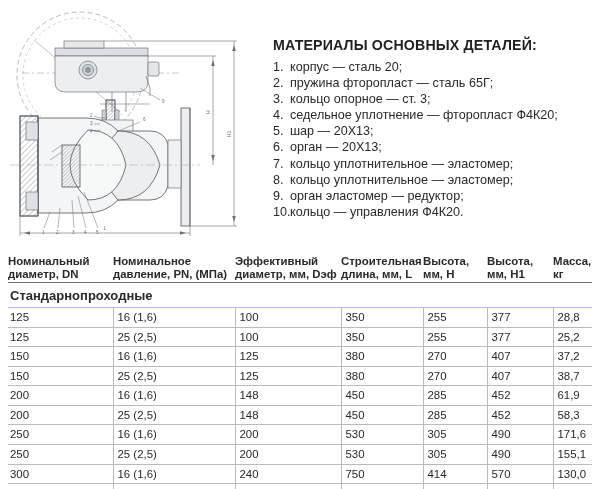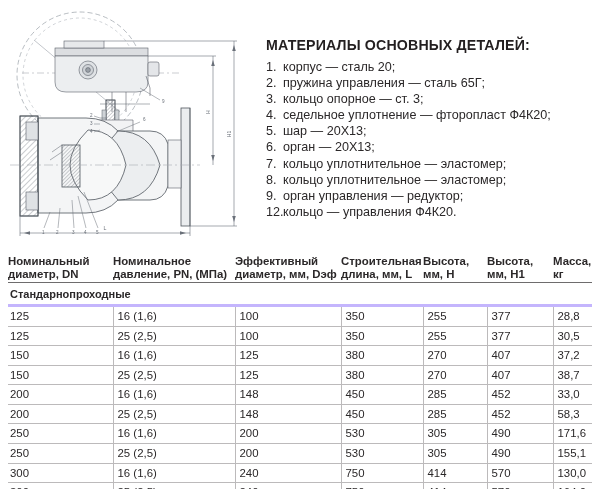--- a/index.html
+++ b/index.html
@@ -31,20 +31,21 @@
     flex: none;
   }
   .drawing-pane svg {
     display: block;
   }
 
   .materials-pane {
     flex: 1;
     padding: 38px 20px 0 8px;
     box-sizing: border-box;
+    margin-left: 7px;
   }
 
   .materials-title {
     font-size: 14.2px;
     font-weight: bold;
     letter-spacing: 0.15px;
     color: #231f20;
     margin: 0 0 5px 0;
     line-height: 1.1;
   }
@@ -103,23 +104,23 @@
     font-weight: bold;
     font-size: 11.3px;
     line-height: 1.18;
     padding: 2px 6px 7px 2px;
     border-bottom: 1.6px solid #6e6c6d;
     white-space: normal;
   }
 
   tr.group-row td {
     font-weight: bold;
-    font-size: 11px;
+    font-size: 13px;
     padding: 5px 0 4px 2px;
-    border-bottom: 3px solid #c4b5fd;
+    border-bottom: 1px solid #c4b5fd;
   }
 
   tbody tr.data-row td {
     padding: 3px 0 2px 4px;
     border-bottom: 1px solid #bcbabb;
     border-left: 1px solid #bcbabb;
     height: 13.6px;
     line-height: 1.15;
   }
   tbody tr.data-row td.first {
@@ -265,21 +266,21 @@
 
   <div class="materials-pane">
     <div class="materials-title">МАТЕРИАЛЫ ОСНОВНЫХ ДЕТАЛЕЙ:</div>
     <ol class="materials-list">
       <li>
         <span class="num">1.</span>
         <span class="txt">корпус — сталь 20;</span>
       </li>
       <li>
         <span class="num">2.</span>
-        <span class="txt">пружина управления — сталь 65Г;</span>
+        <span class="txt">пружина фторопласт — сталь 65Г;</span>
       </li>
       <li>
         <span class="num">3.</span>
         <span class="txt">кольцо опорное — ст. 3;</span>
       </li>
       <li>
         <span class="num">4.</span>
         <span class="txt">седельное уплотнение — фторопласт Ф4К20;</span>
       </li>
       <li>
@@ -293,24 +294,24 @@
       <li>
         <span class="num">7.</span>
         <span class="txt">кольцо уплотнительное — эластомер;</span>
       </li>
       <li>
         <span class="num">8.</span>
         <span class="txt">кольцо уплотнительное — эластомер;</span>
       </li>
       <li>
         <span class="num">9.</span>
-        <span class="txt">орган управления — редуктор;</span>
-      </li>
-      <li>
-        <span class="num">12.</span>
+        <span class="txt">орган эластомер — редуктор;</span>
+      </li>
+      <li>
+        <span class="num">10.</span>
         <span class="txt">кольцо — управления Ф4К20.</span>
       </li>
     </ol>
   </div>
 </div>
 
 <div class="spec-table-wrap">
   <table class="spec-table">
     <colgroup>
       <col class="c0">
@@ -346,21 +347,21 @@
         <td>377</td>
         <td>28,8</td>
       </tr>
       <tr class="data-row">
         <td class="first">125</td>
         <td>25 (2,5)</td>
         <td>100</td>
         <td>350</td>
         <td>255</td>
         <td>377</td>
-        <td>30,5</td>
+        <td>25,2</td>
       </tr>
       <tr class="data-row">
         <td class="first">150</td>
         <td>16  (1,6)</td>
         <td>125</td>
         <td>380</td>
         <td>270</td>
         <td>407</td>
         <td>37,2</td>
       </tr>
@@ -373,21 +374,21 @@
         <td>407</td>
         <td>38,7</td>
       </tr>
       <tr class="data-row">
         <td class="first">200</td>
         <td>16  (1,6)</td>
         <td>148</td>
         <td>450</td>
         <td>285</td>
         <td>452</td>
-        <td>33,0</td>
+        <td>61,9</td>
       </tr>
       <tr class="data-row">
         <td class="first">200</td>
         <td>25 (2,5)</td>
         <td>148</td>
         <td>450</td>
         <td>285</td>
         <td>452</td>
         <td>58,3</td>
       </tr>

